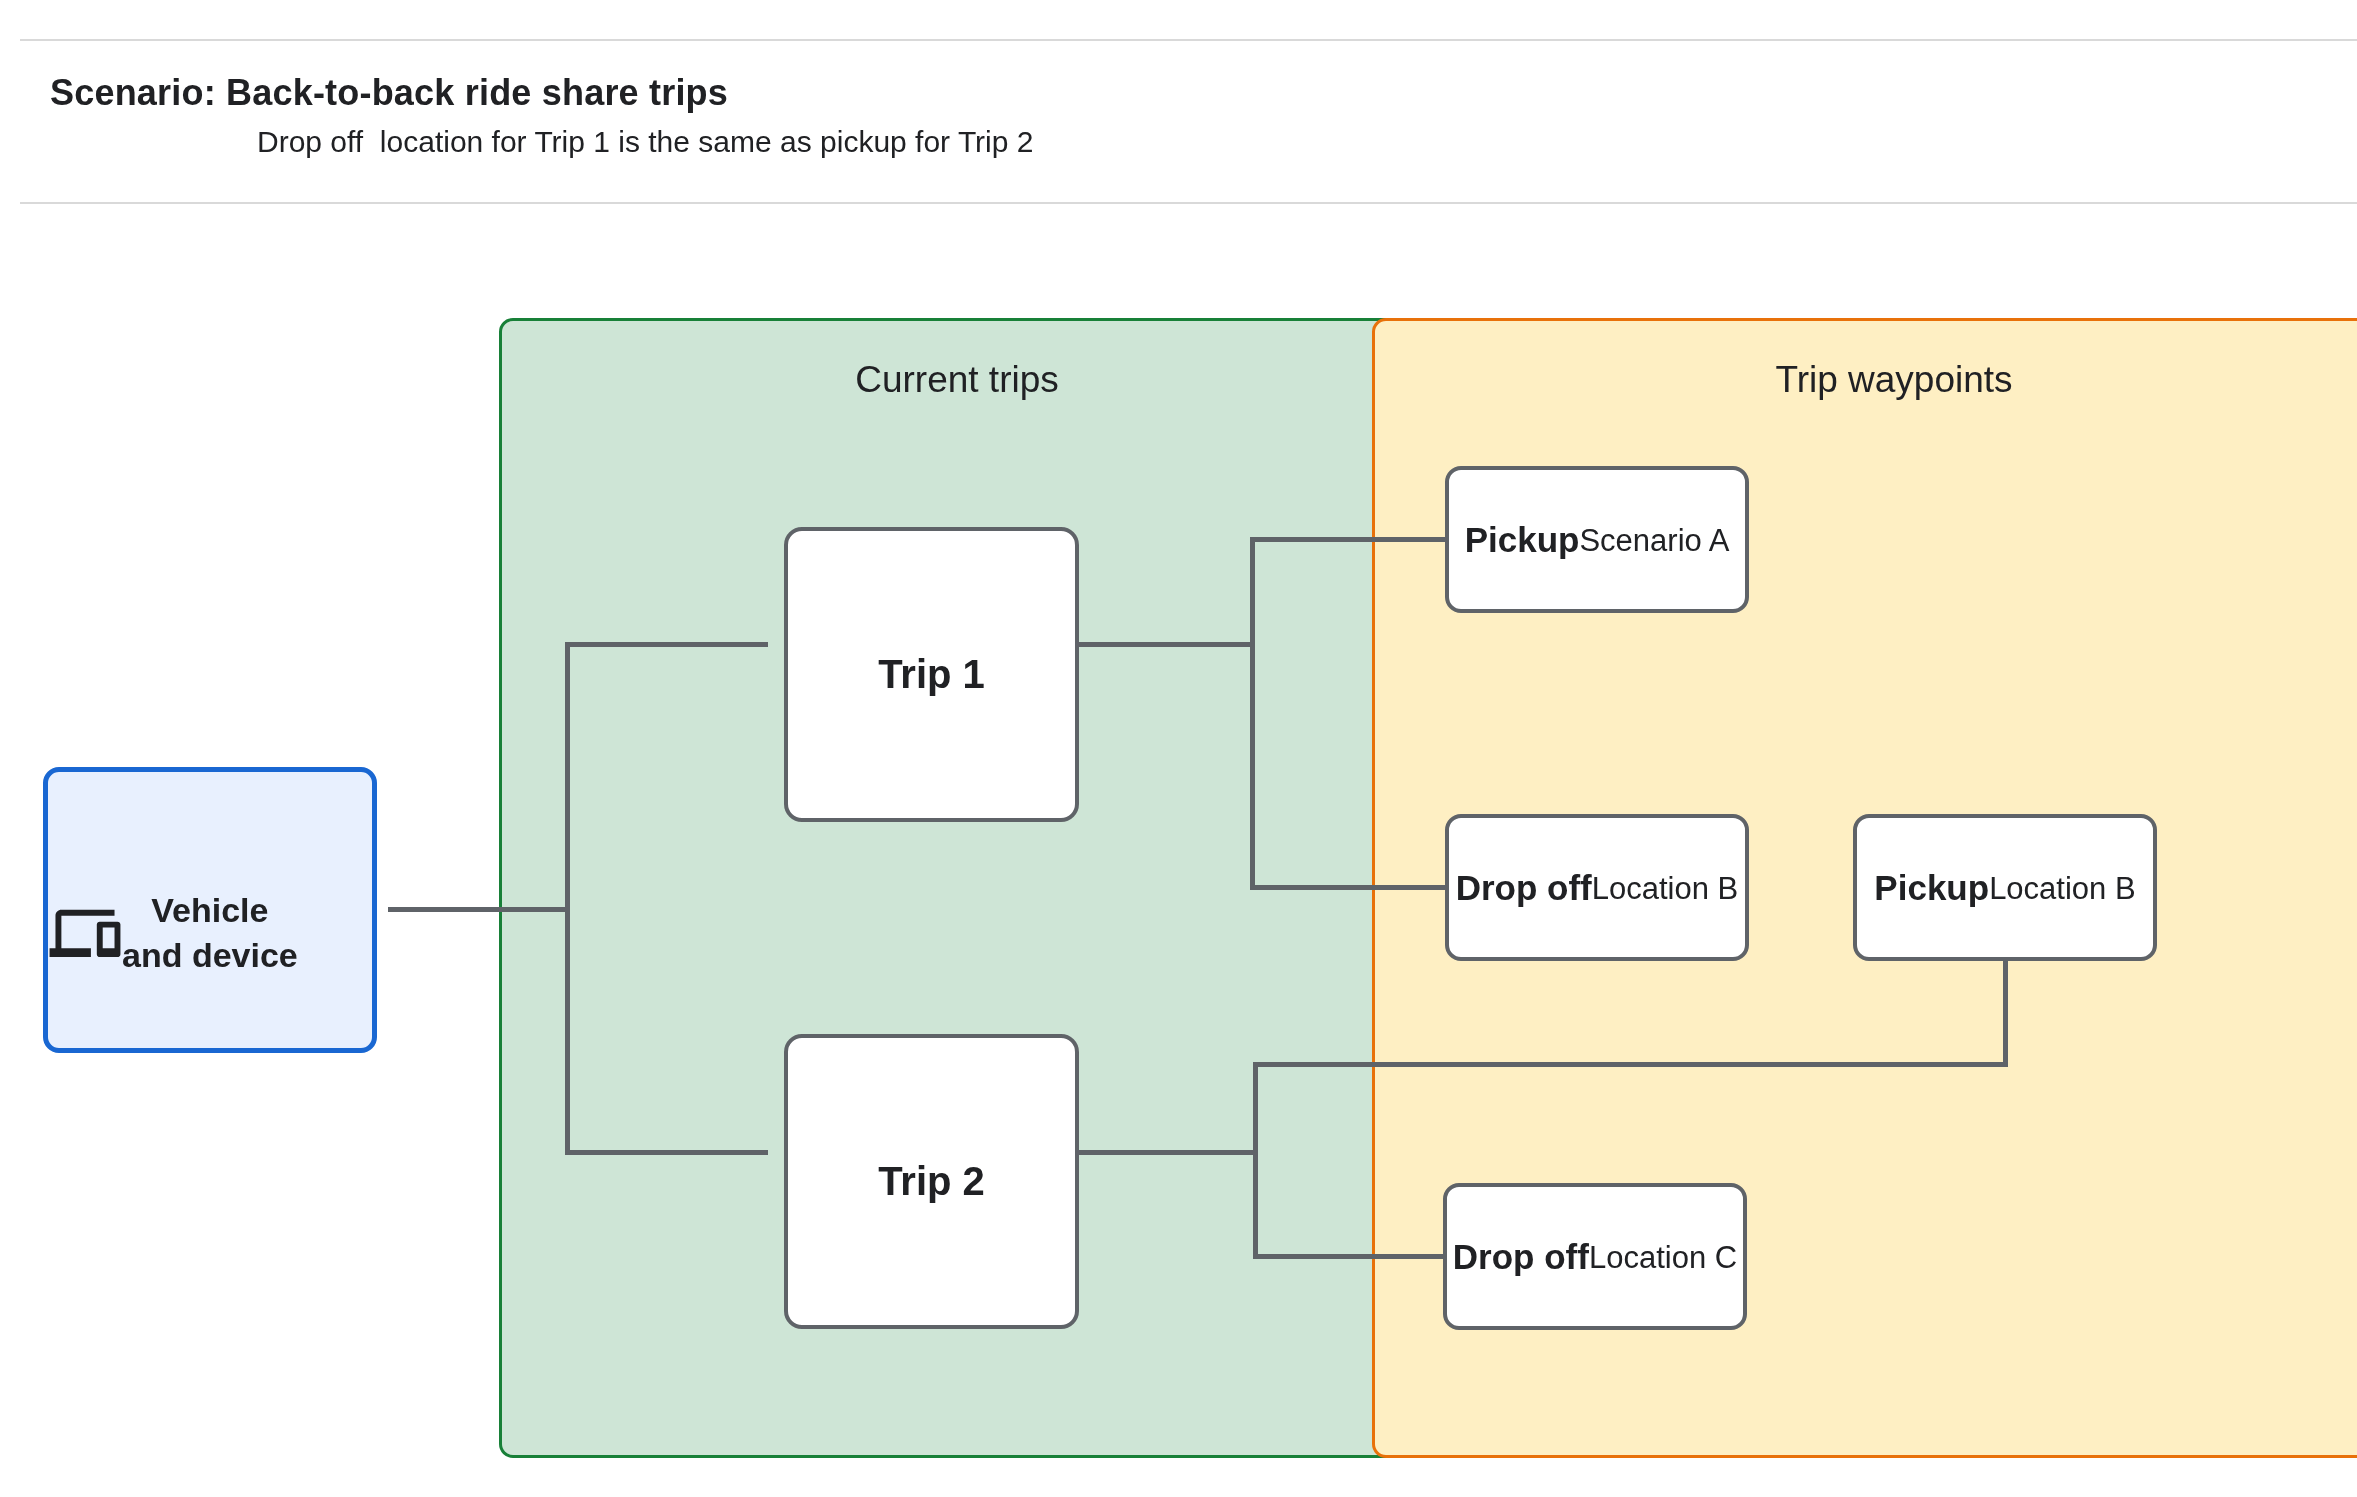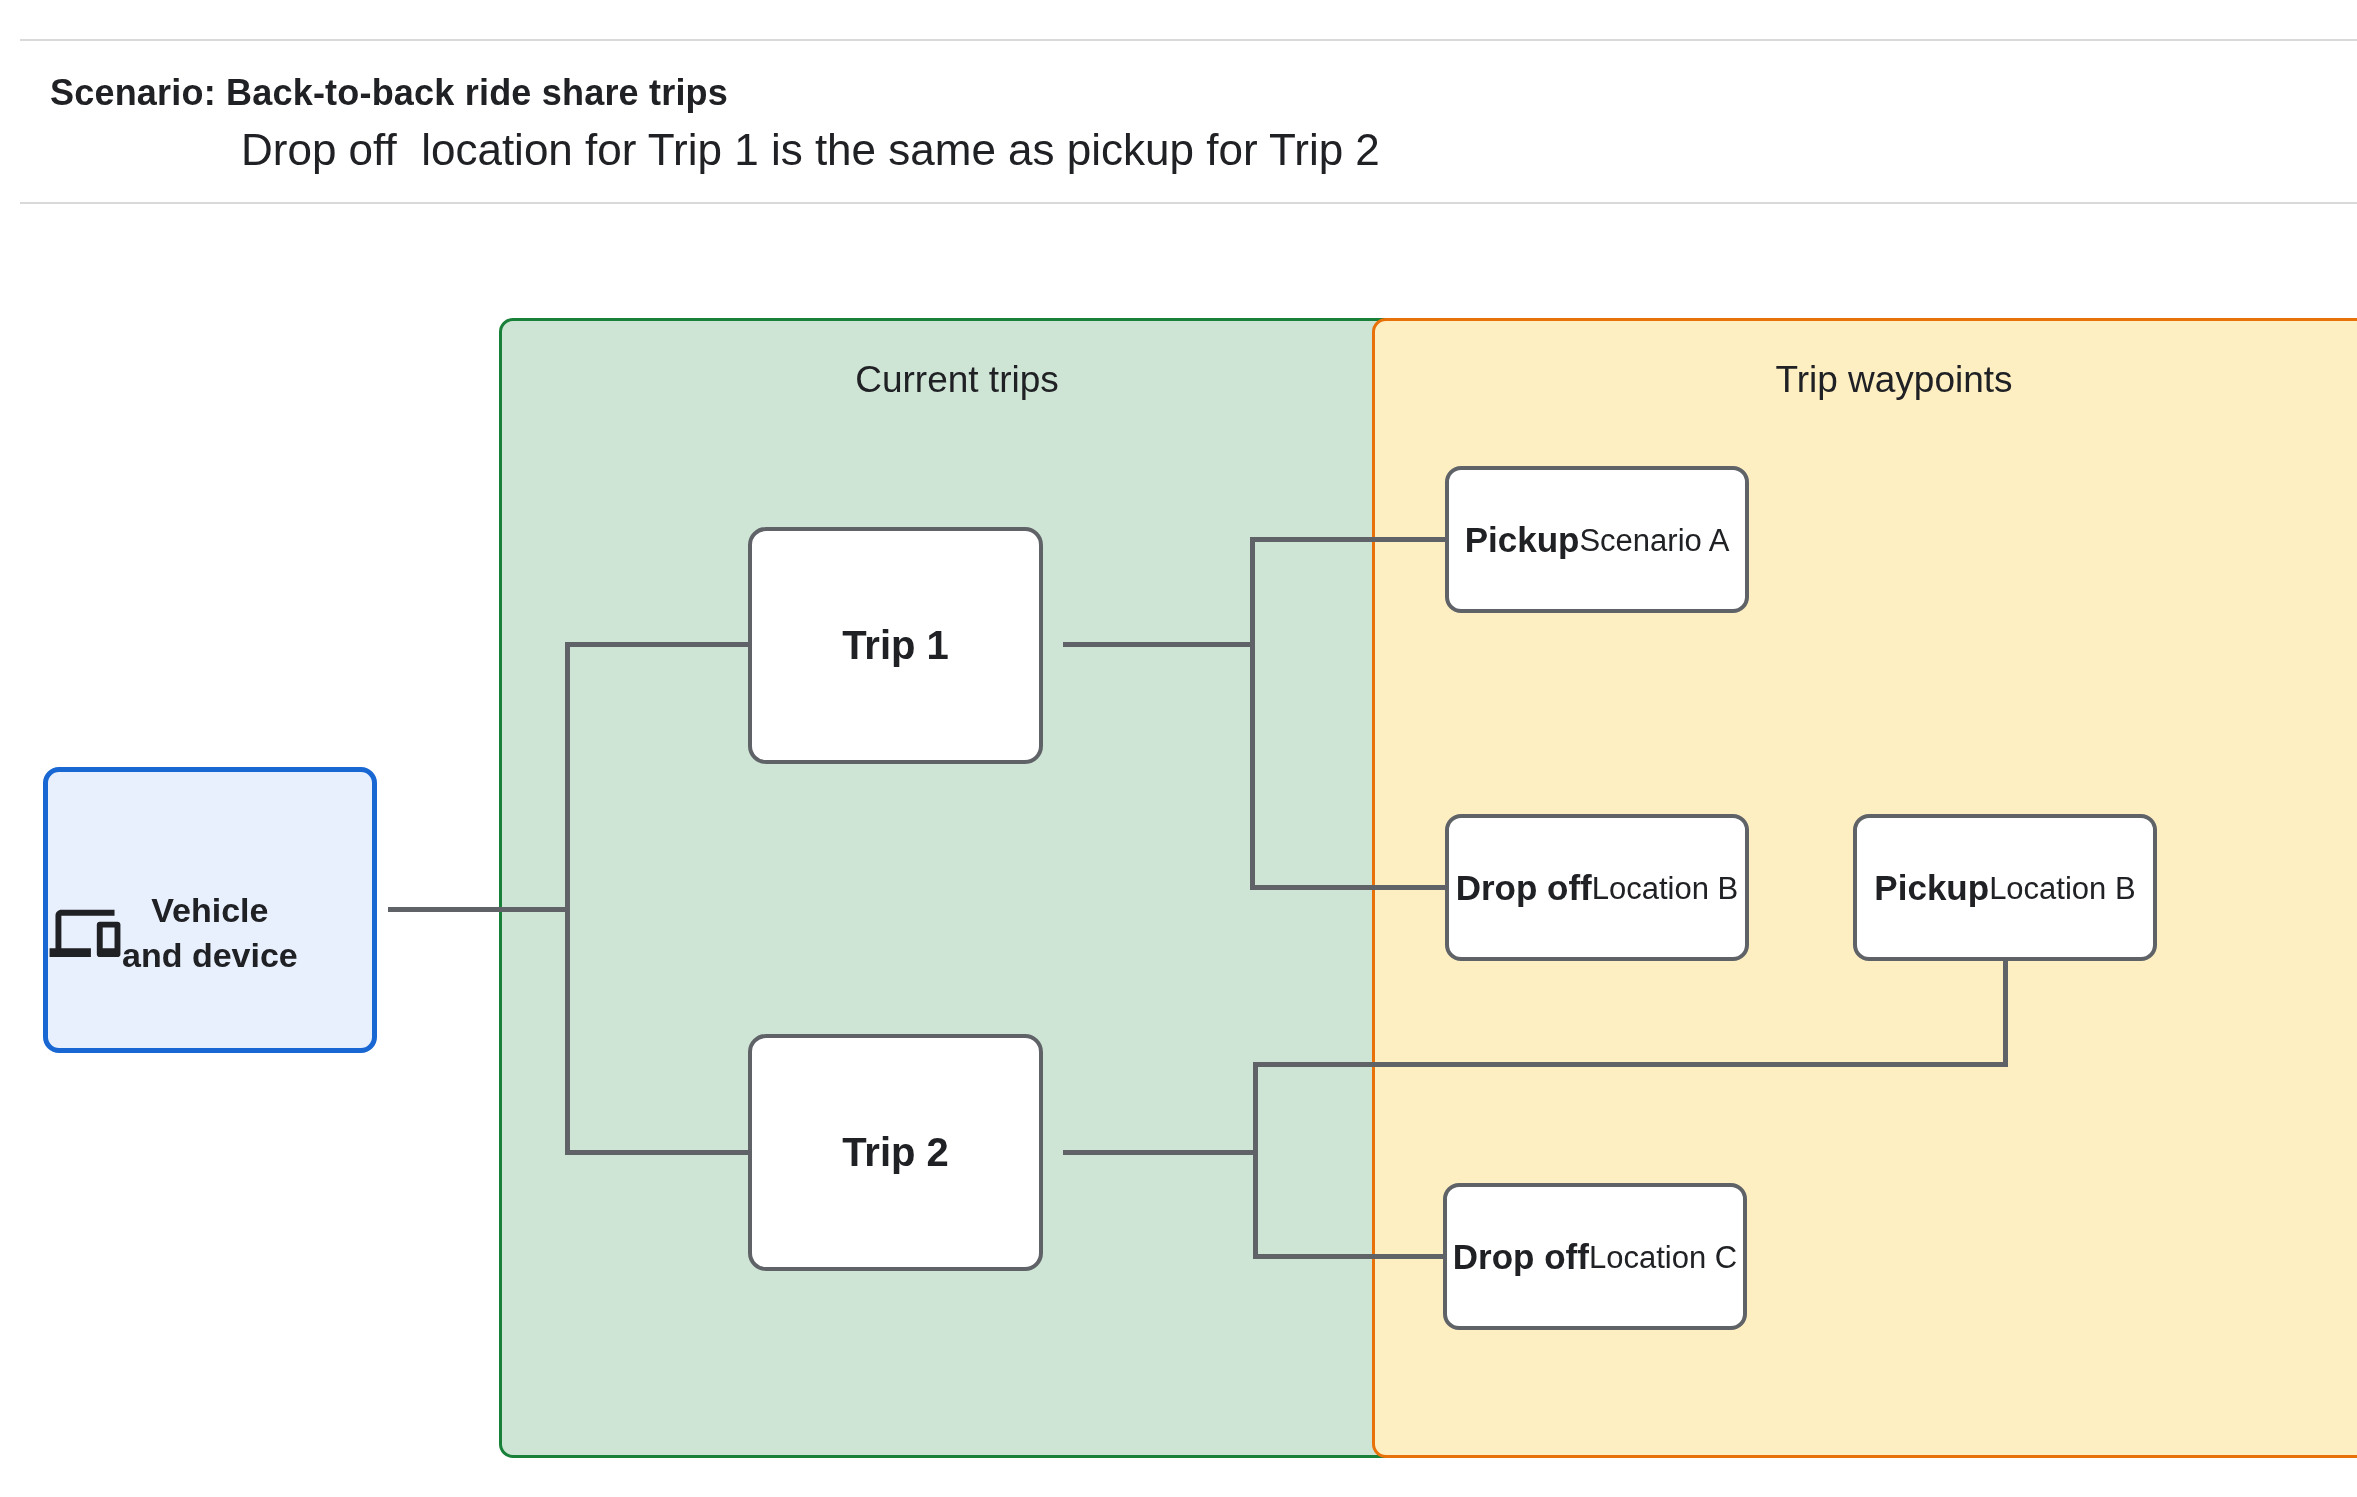--- a/index.html
+++ b/index.html
@@ -31,23 +31,23 @@
     position: absolute;
     left: 50px;
     top: 72px;
     font-size: 36px;
     font-weight: bold;
     letter-spacing: 0.2px;
     white-space: pre;
   }
   .page-subtitle {
     position: absolute;
-    left: 241px;
+    left: 257px;
     top: 125px;
-    font-size: 44px;
+    font-size: 30px;
     font-weight: normal;
     white-space: pre;
   }
 
   
   .panel {
     position: absolute;
     top: 318px;
     height: 1140px;
     border-radius: 14px;
@@ -103,22 +103,22 @@
   }
   .node-vehicle .icon-wrap { margin-top: 44px; height: 62px; display: flex; align-items: center; }
   .node-vehicle .vehicle-label {
     margin-top: 46px;
     text-align: center;
     font-size: 34px;
     font-weight: bold;
     line-height: 1.32;
   }
   .node-trip {
-    left: 748px;
-    width: 295px; height: 237px;
+    left: 784px;
+    width: 295px; height: 295px;
   }
   .node-trip .trip-label { font-size: 40px; font-weight: bold; }
   .node-trip-1 { top: 527px; }
   .node-trip-2 { top: 1034px; }
 
   .node-waypoint {
     width: 304px; height: 147px;
     border-radius: 16px;
   }
   .node-waypoint .wp-title { font-size: 35px; font-weight: bold; line-height: 1.25; }

